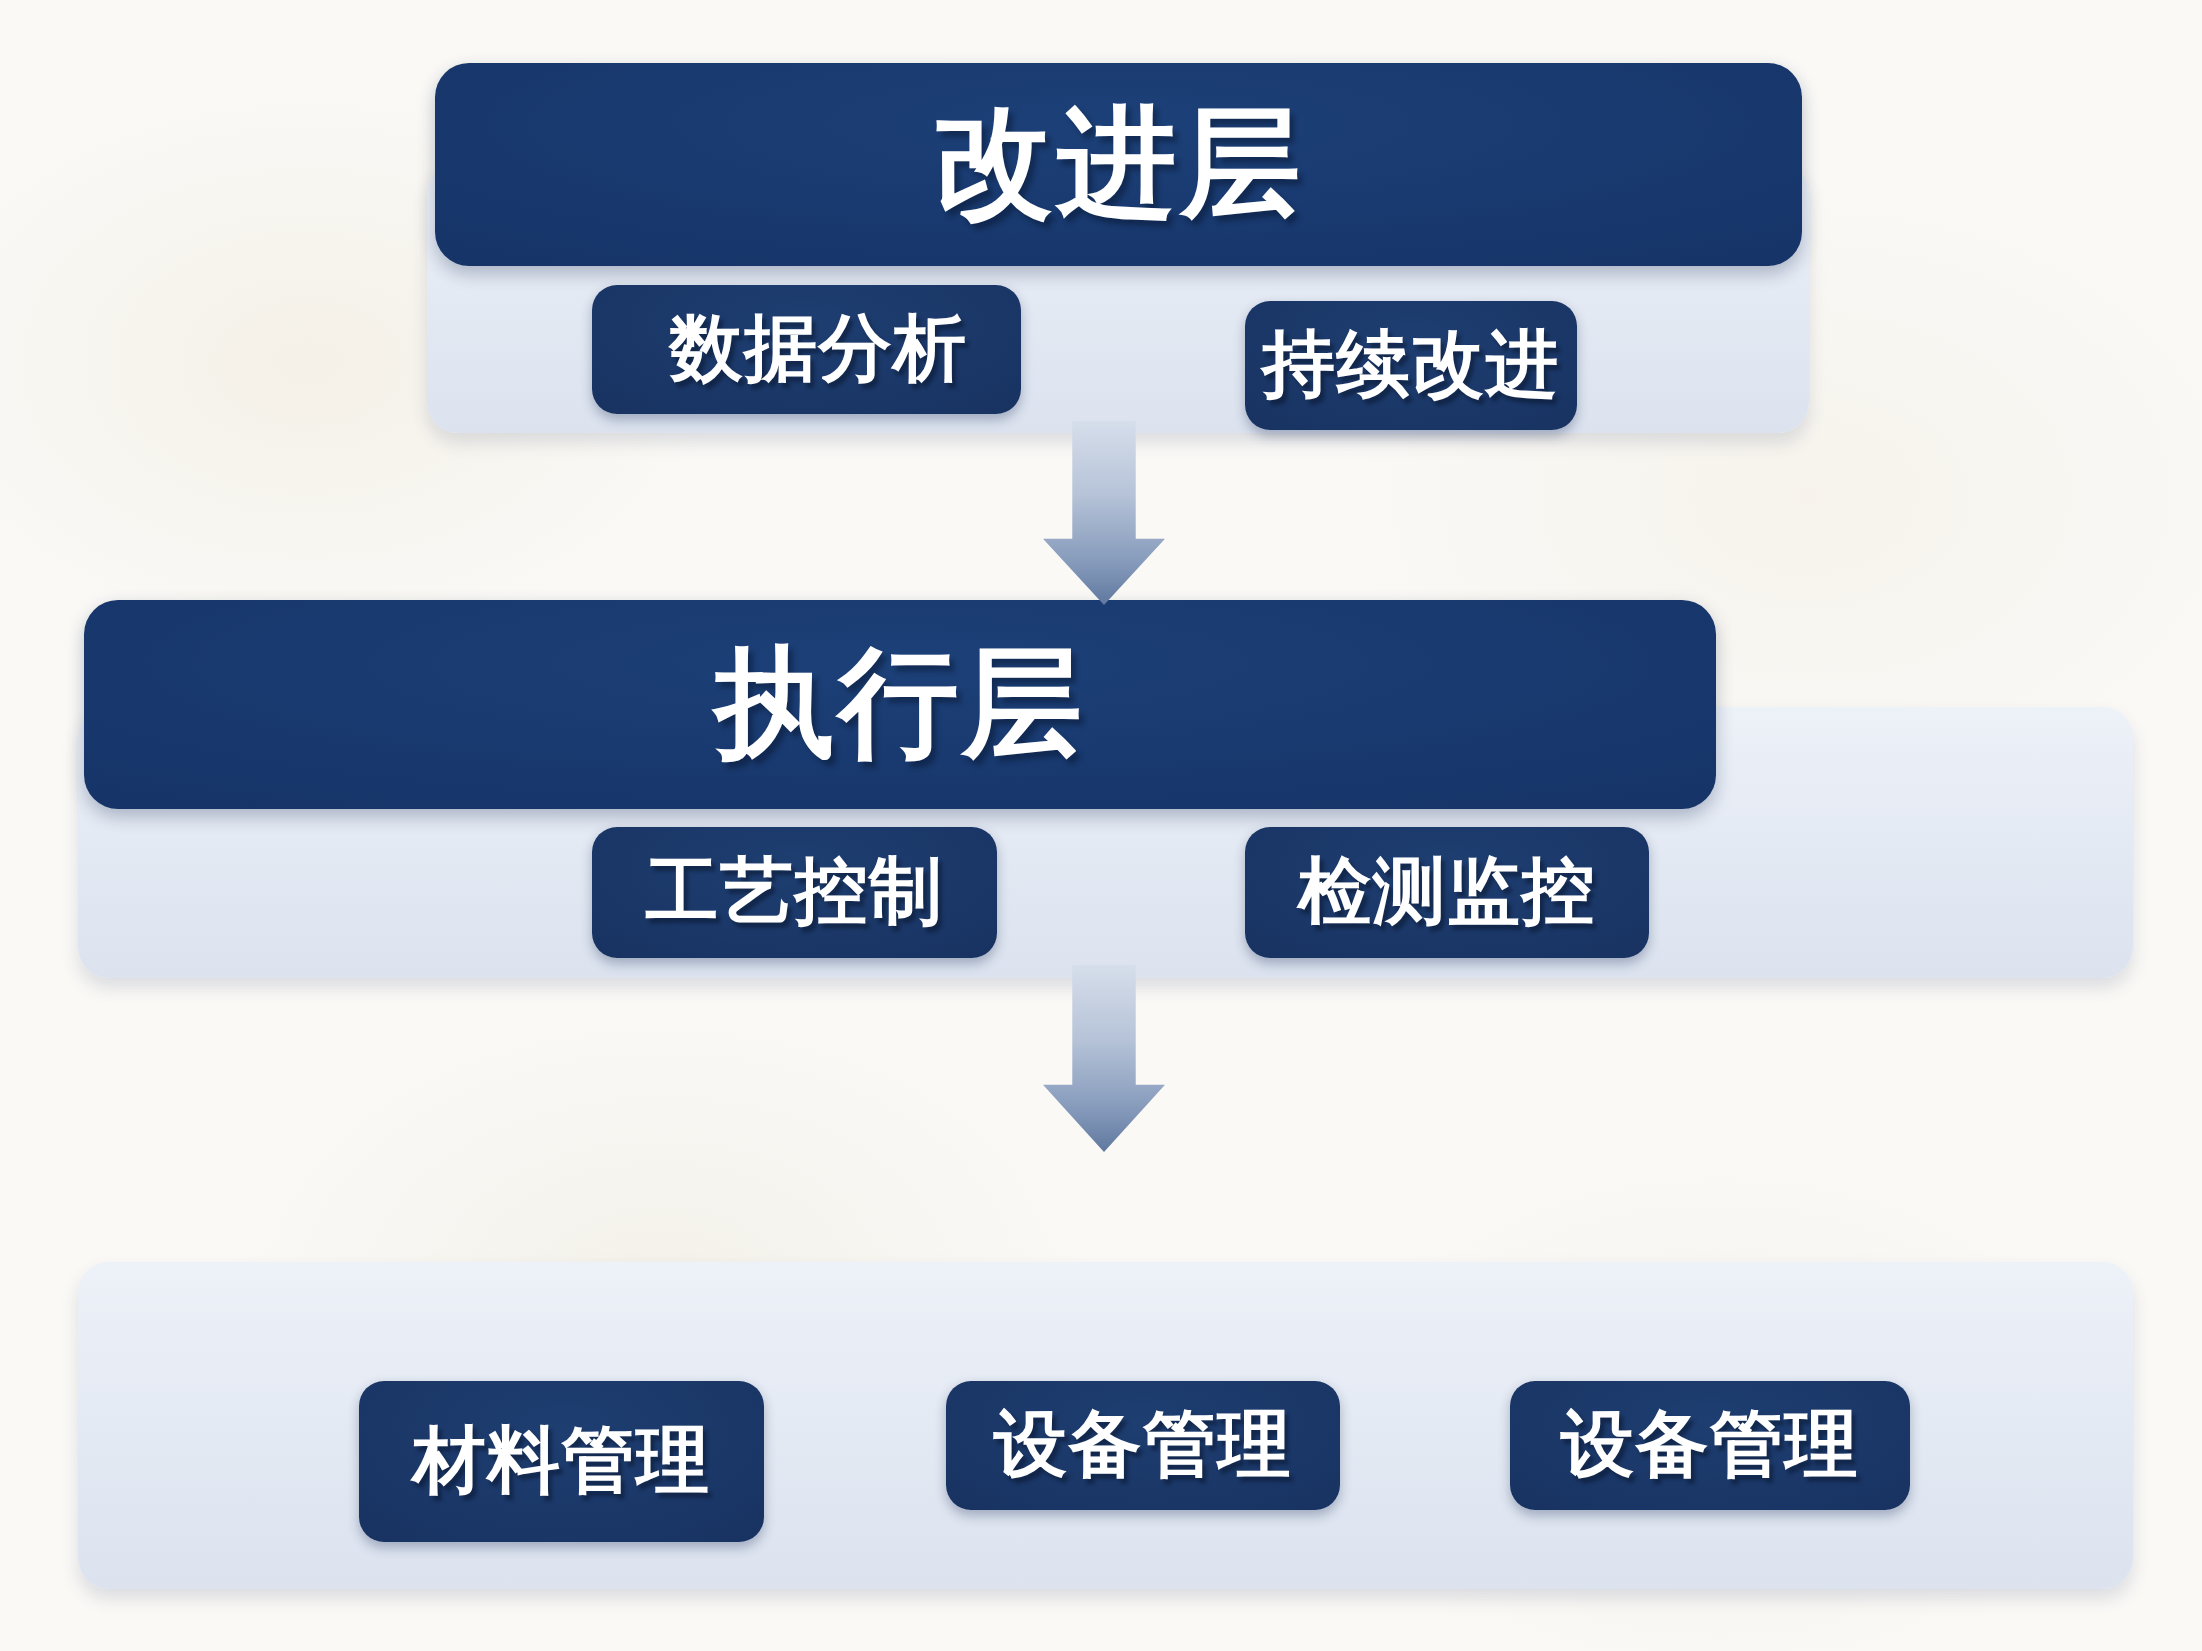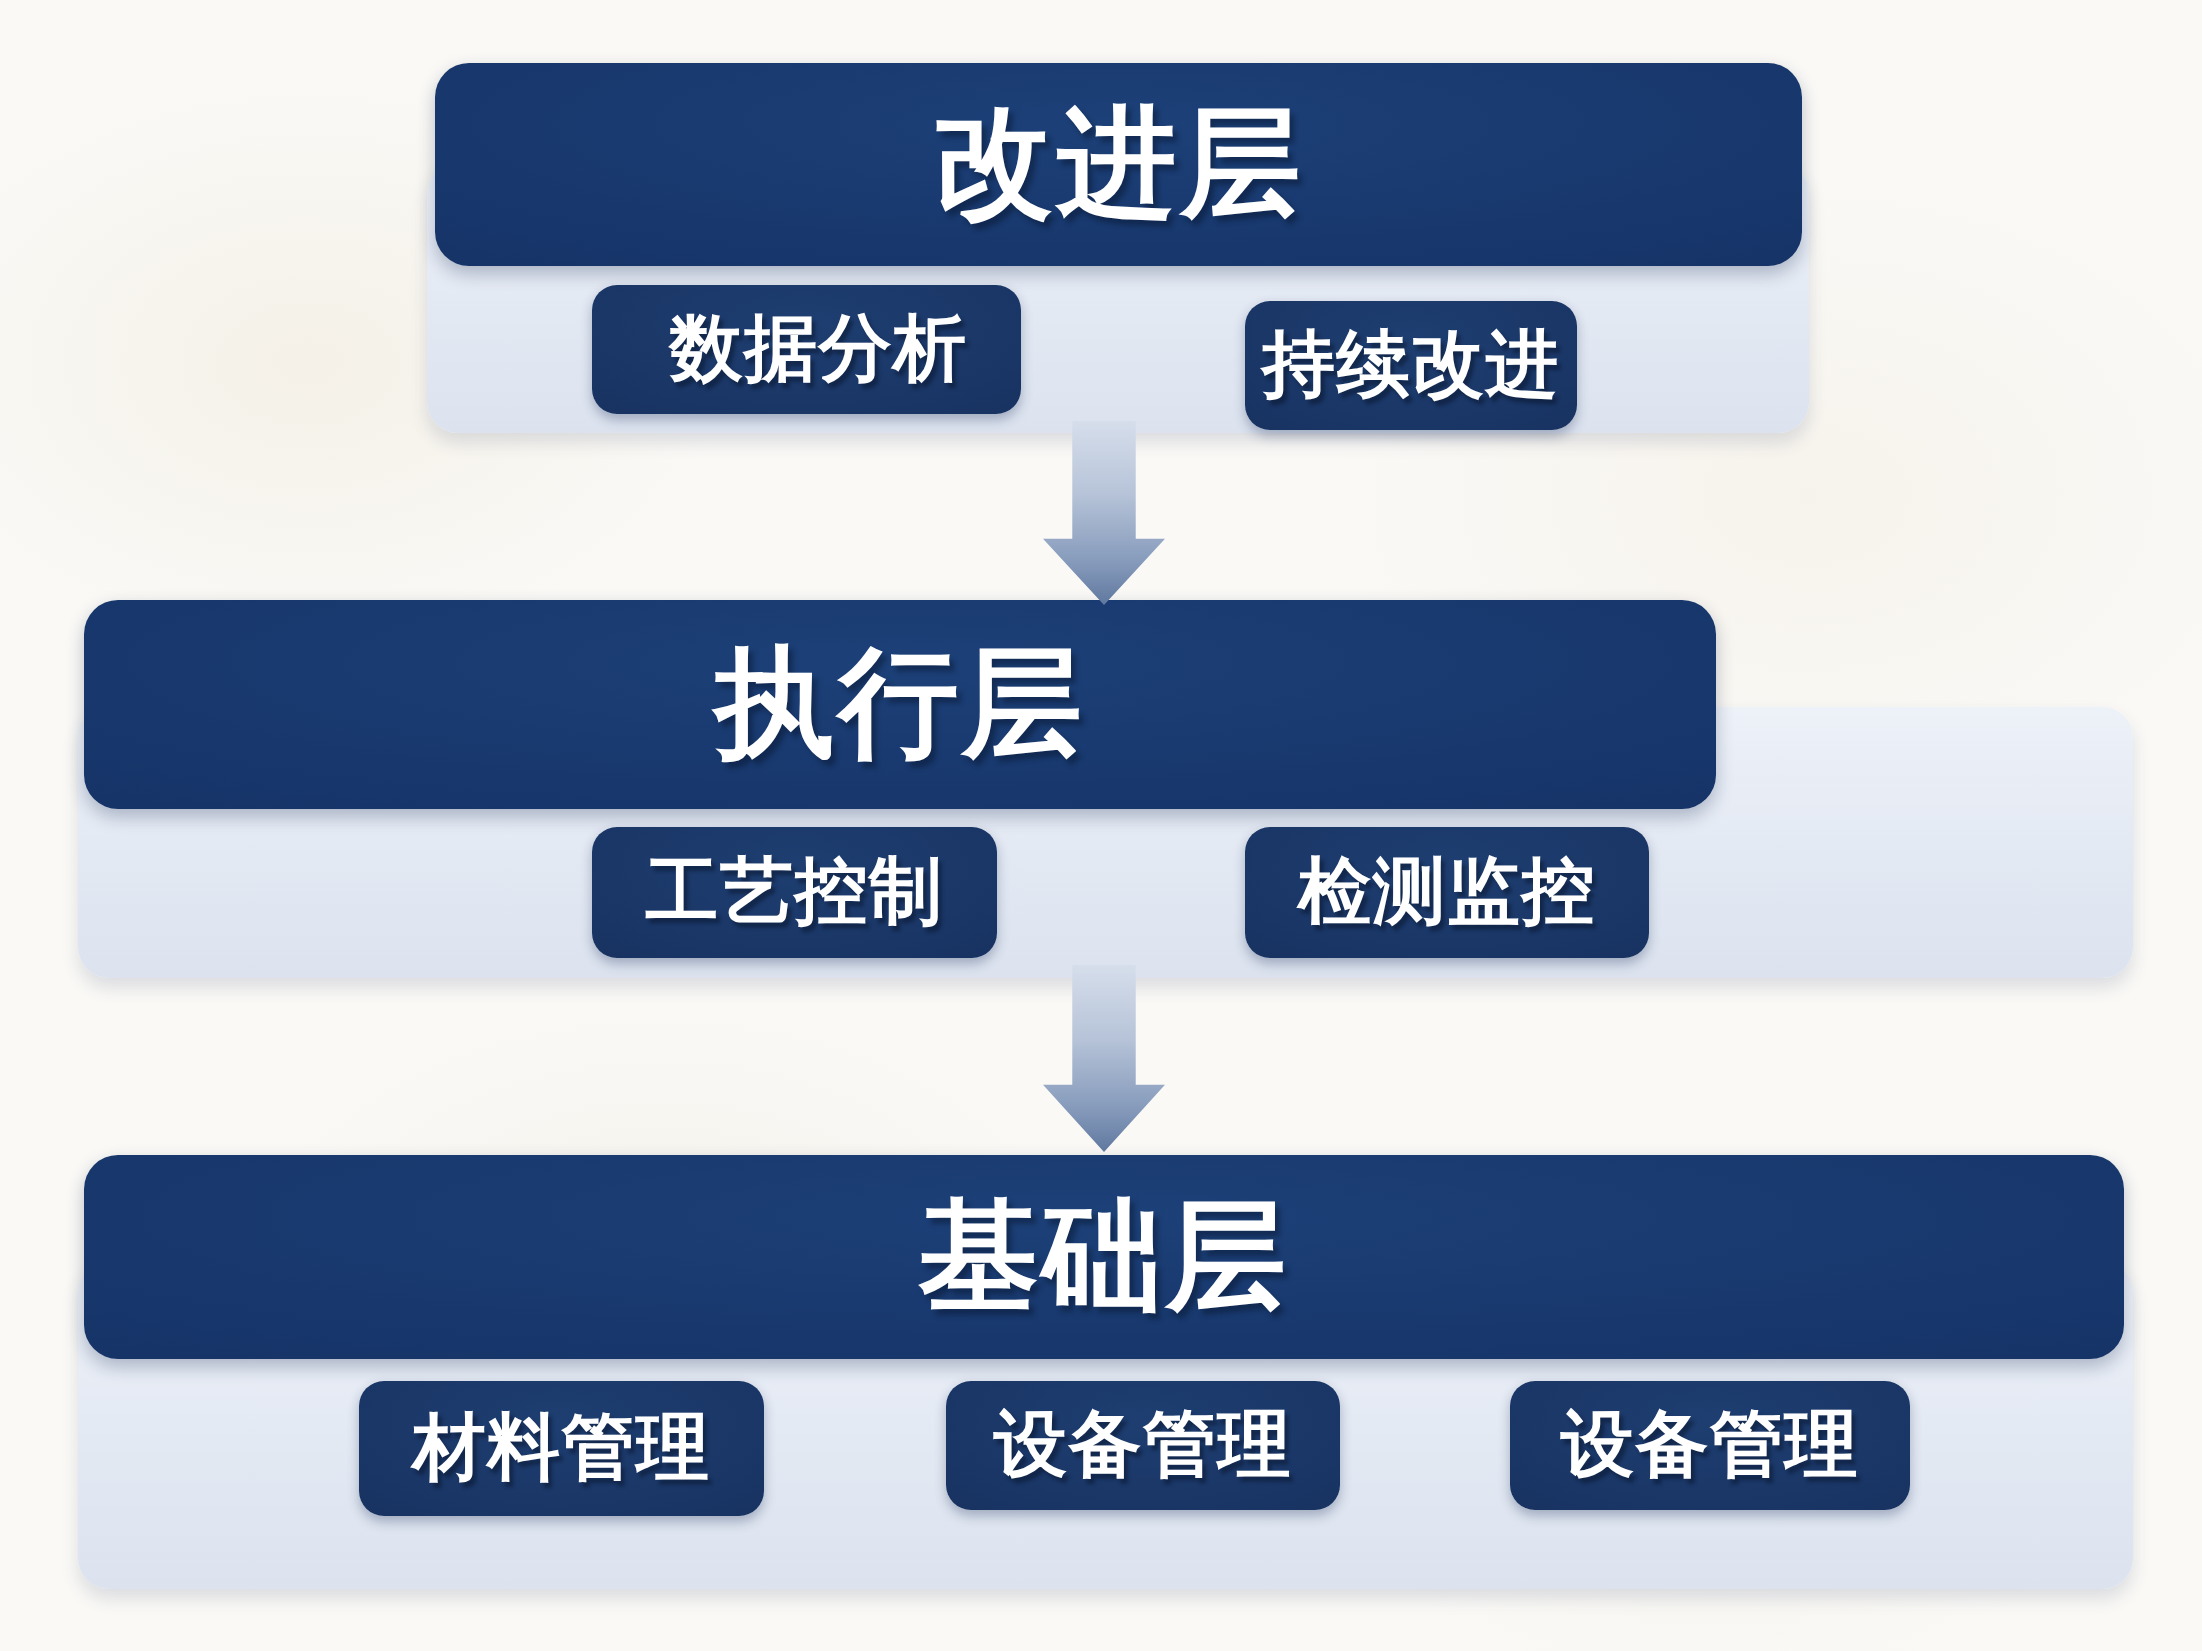--- a/index.html
+++ b/index.html
@@ -58,21 +58,21 @@
   #arrow1{left:1043px;top:421px;width:122px;height:184px;}
   
   #l2-header{left:84px;top:600px;width:1632px;height:209px;}
   #l2-container{left:78px;top:707px;width:2055px;height:271px;}
   #l2-item1{left:592px;top:827px;width:405px;height:131px;}
   #l2-item2{left:1245px;top:827px;width:404px;height:131px;}
   #arrow2{left:1043px;top:965px;width:122px;height:187px;}
   
   #l3-header{left:84px;top:1155px;width:2040px;height:204px;}
   #l3-container{left:78px;top:1262px;width:2055px;height:327px;}
-  #l3-item1{left:359px;top:1381px;width:405px;height:135px;}
+  #l3-item1{left:359px;top:1381px;width:405px;height:161px;}
   #l3-item2{left:946px;top:1381px;width:394px;height:129px;}
   #l3-item3{left:1510px;top:1381px;width:400px;height:129px;}
 </style>
 </head>
 <body>
 
 <div id="stage">
 
   <div class="layer-container" id="l1-container"></div>
   <div class="layer-header" id="l1-header">
@@ -94,23 +94,20 @@
   <div class="sub-box" id="l2-item1">
     <span>工艺控制</span>
   </div>
   <div class="sub-box" id="l2-item2">
     <span>检测监控</span>
   </div>
 
   <div class="down-arrow" id="arrow2"></div>
 
   <div class="layer-container" id="l3-container"></div>
-  <div class="layer-header" id="l3-header">
-    <span>基础层</span>
-  </div>
   <div class="sub-box" id="l3-item1">
     <span>材料管理</span>
   </div>
   <div class="sub-box" id="l3-item2">
     <span>设备管理</span>
   </div>
   <div class="sub-box" id="l3-item3">
     <span>设备管理</span>
   </div>
 

